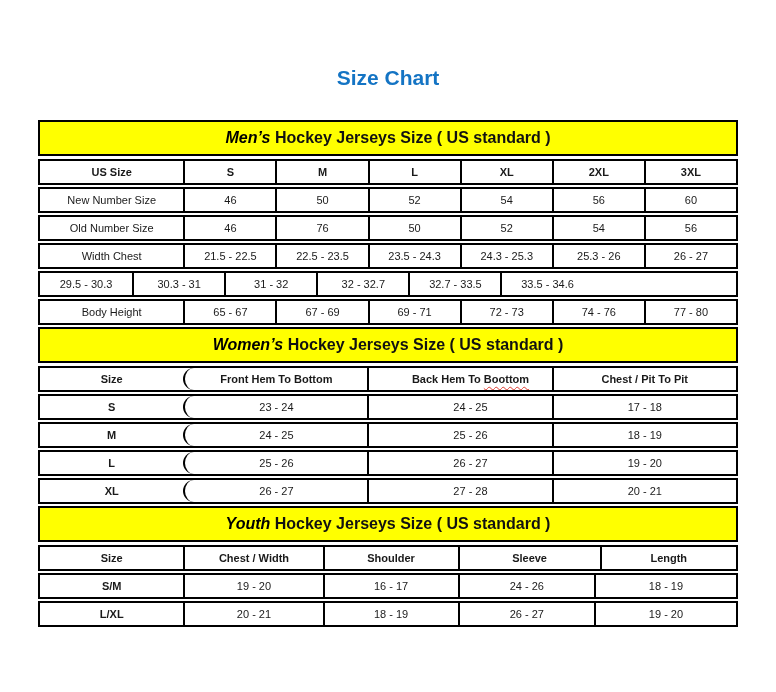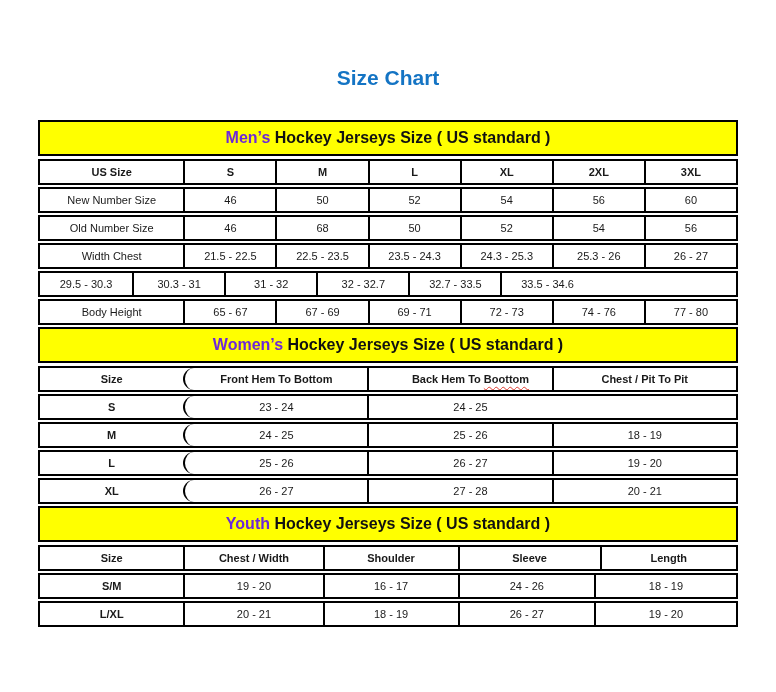--- a/index.html
+++ b/index.html
@@ -25,21 +25,21 @@
   .band {
     background:#ffff00;
     border:2px solid #000;
     height:32px; line-height:32px;
     text-align:center;
     font-weight:bold;
     font-size:16px;
     color:#111;
     margin-bottom:3px;
   }
-  .band .hl { color:#6d28d9; }
+  .band .hl { color:#000000;font-style:italic; }
 
   .row {
     display:flex;
     border:2px solid #000;
     margin-bottom:2px;
     height:22px; line-height:22px;
     font-size:11px;
     text-align:center;
     background:#fff;
   }
@@ -104,21 +104,21 @@
         <div class="cell m-col">46</div>
         <div class="cell m-col">50</div>
         <div class="cell m-col">52</div>
         <div class="cell m-col">54</div>
         <div class="cell m-col">56</div>
         <div class="cell m-col">60</div>
       </div>
       <div class="row">
         <div class="cell m-label">Old Number Size</div>
         <div class="cell m-col">46</div>
-        <div class="cell m-col">68</div>
+        <div class="cell m-col">76</div>
         <div class="cell m-col">50</div>
         <div class="cell m-col">52</div>
         <div class="cell m-col">54</div>
         <div class="cell m-col">56</div>
       </div>
       <div class="row">
         <div class="cell m-label">Width Chest</div>
         <div class="cell m-col">21.5 - 22.5</div>
         <div class="cell m-col">22.5 - 23.5</div>
         <div class="cell m-col">23.5 - 24.3</div>
@@ -152,20 +152,21 @@
       <div class="row hdr">
         <div class="cell w-label">Size</div>
         <div class="cell w-c1">Front Hem To Bottom</div>
         <div class="cell w-c2"><span>Back Hem To </span><span class="squiggle">Boottom</span></div>
         <div class="cell w-c3">Chest / Pit To Pit</div>
       </div>
       <div class="row">
         <div class="cell w-label bold">S</div>
         <div class="cell w-c1">23 - 24</div>
         <div class="cell w-c2">24 - 25</div>
+        <div class="cell w-c3">17 - 18</div>
       </div>
       <div class="row">
         <div class="cell w-label bold">M</div>
         <div class="cell w-c1">24 - 25</div>
         <div class="cell w-c2">25 - 26</div>
         <div class="cell w-c3">18 - 19</div>
       </div>
       <div class="row">
         <div class="cell w-label bold">L</div>
         <div class="cell w-c1">25 - 26</div>

